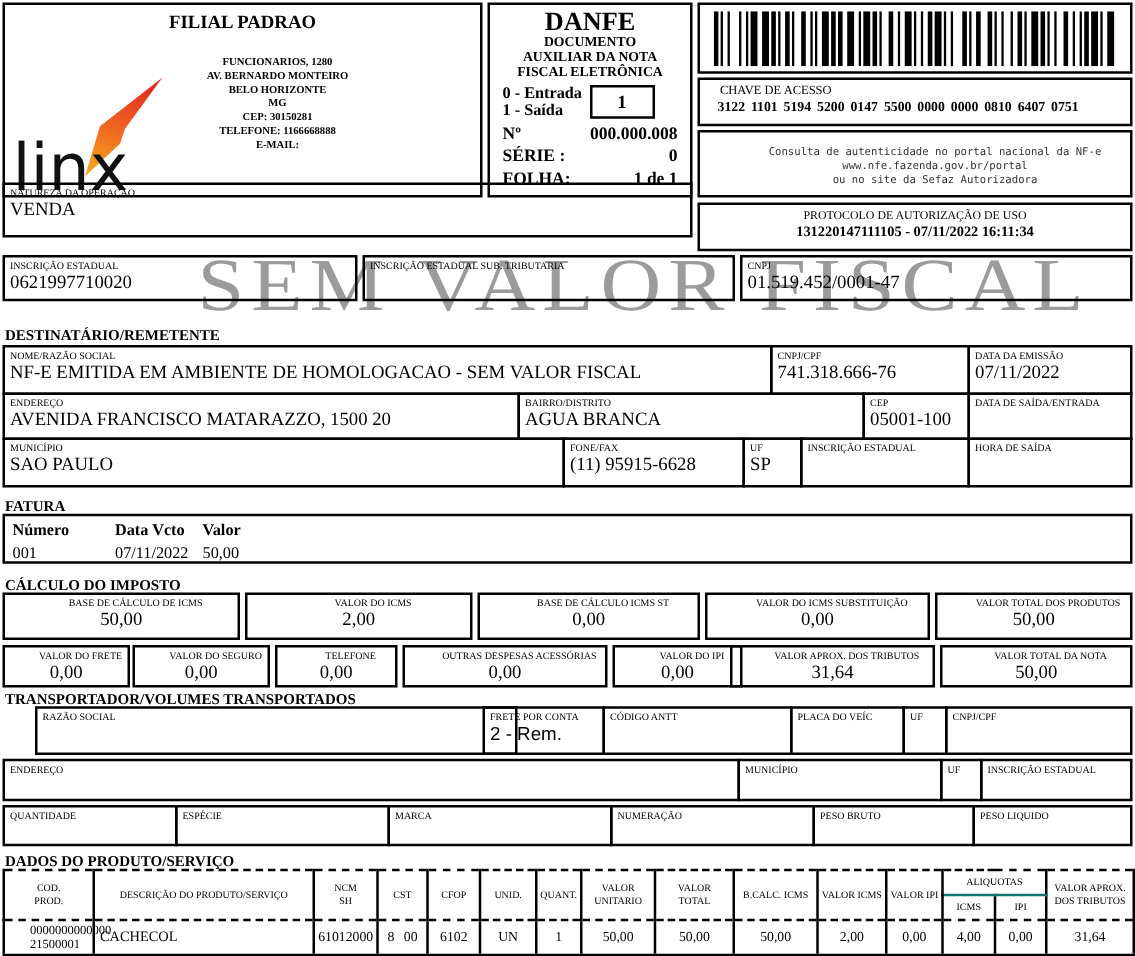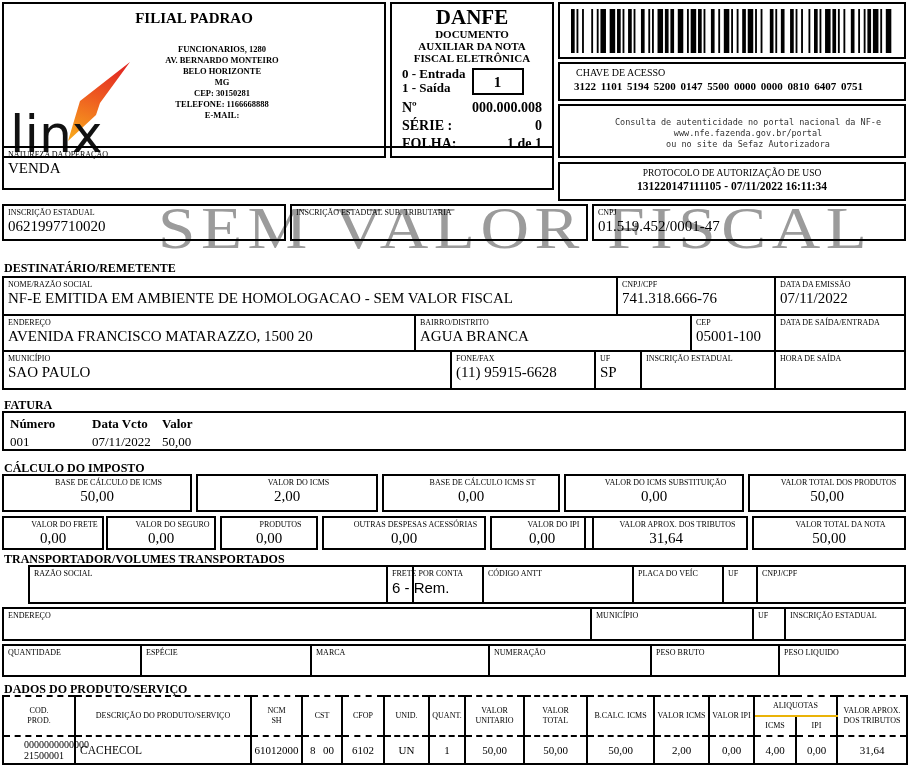--- a/index.html
+++ b/index.html
@@ -37,21 +37,21 @@
   .proto-value { text-align:center; font-weight:bold; font-size:11.5px; padding-top:2px; }
   
   .fat-h { position:absolute; top:3px; font-weight:bold; font-size:13px; }
   .fat-v { position:absolute; top:21px; font-size:13px; }
   
   .ptable { border-collapse:collapse; table-layout:fixed; width:904px;
             border-left:2px solid #000; border-right:2px solid #000;
             border-bottom:3px solid #000; border-top:2px dashed #000; }
   .ptable th { font-weight:normal; font-size:8px; line-height:10px; text-align:center;
                border-right:2px solid #000; vertical-align:middle; padding:1px 0; }
-  .ptable th.grp { border-bottom:2px solid #eab308; height:18px;font-family:Liberation Serif, serif; }
+  .ptable th.grp { border-bottom:2px solid #0f766e; height:18px;font-family:Liberation Serif, serif; }
   .ptable td { font-size:11px; border-right:2px solid #000; border-top:2px dashed #000;
                text-align:center; height:28px; padding:0; vertical-align:middle; }
   .ptable td.cod { text-align:left; font-size:10px; line-height:11px; padding-left:20px; }
   .ptable td.desc { text-align:left; font-size:11.5px; padding-left:4px; }
   .ptable .cst-cell { display:flex; justify-content:space-between; padding:0 7px; }
   .hrow { height:20px; }
 </style>
 </head>
 <body>
 
@@ -286,21 +286,21 @@
 
   <div class="bx center" style="left:2px; top:516px; width:102px; height:34px;">
     <div class="flabel">VALOR DO FRETE</div>
     <div class="fvalue">0,00</div>
   </div>
   <div class="bx center" style="left:106px; top:516px; width:110px; height:34px;">
     <div class="flabel">VALOR DO SEGURO</div>
     <div class="fvalue">0,00</div>
   </div>
   <div class="bx center" style="left:220px; top:516px; width:98px; height:34px;">
-    <div class="flabel">PRODUTOS</div>
+    <div class="flabel">TELEFONE</div>
     <div class="fvalue">0,00</div>
   </div>
   <div class="bx center" style="left:322px; top:516px; width:164px; height:34px;">
     <div class="flabel">OUTRAS DESPESAS ACESSÓRIAS</div>
     <div class="fvalue">0,00</div>
   </div>
   <div class="bx center" style="left:490px; top:516px; width:104px; height:34px;">
     <div class="flabel">VALOR DO IPI</div>
     <div class="fvalue">0,00</div>
   </div>
@@ -314,21 +314,21 @@
   </div>
 
   <div class="sect-title" style="left:4px; top:552px;">TRANSPORTADOR/VOLUMES TRANSPORTADOS</div>
 
   <div class="bx" style="left:2px; top:565px; width:386px; height:39px;margin-left:26px;">
     <div class="flabel">RAZÃO SOCIAL</div>
     <div class="fvalue"></div>
   </div>
   <div class="bx" style="left:386px; top:565px; width:98px; height:39px;">
     <div class="flabel">FRETE POR CONTA</div>
-    <div class="fvalue sans">6 - Rem.</div>
+    <div class="fvalue sans">2 - Rem.</div>
   </div>
   <div class="bx" style="left:482px; top:565px; width:152px; height:39px;">
     <div class="flabel">CÓDIGO ANTT</div>
     <div class="fvalue"></div>
   </div>
   <div class="bx" style="left:632px; top:565px; width:92px; height:39px;">
     <div class="flabel">PLACA DO VEÍC</div>
     <div class="fvalue"></div>
   </div>
   <div class="bx" style="left:722px; top:565px; width:36px; height:39px;">

